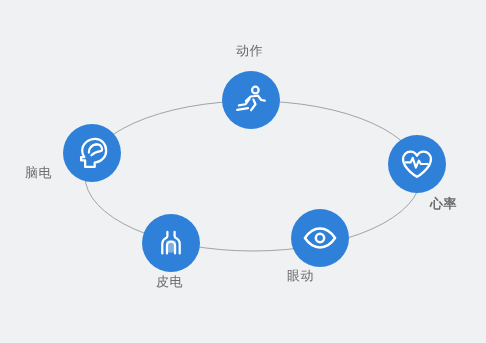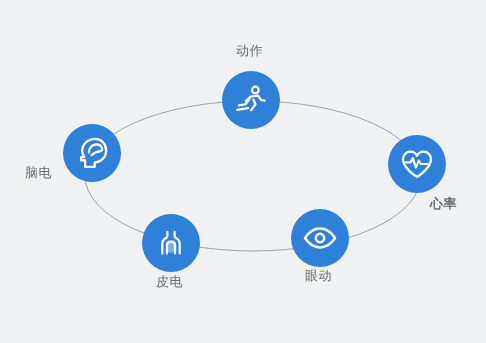--- a/index.html
+++ b/index.html
@@ -64,21 +64,21 @@
   #node-eeg         { left: 63px;  top: 124px; }
   #label-eeg        { left: 25px;  top: 165px; font-family: Liberation Serif, serif; }
 
   #node-heartrate   { left: 388px; top: 135px; }
   #label-heartrate  { left: 430px; top: 196px; font-weight: bold; }
 
   #node-eda         { left: 142px; top: 214px; }
   #label-eda        { left: 156px; top: 258px; margin-top: 16px; }
 
   #node-eyetracking { left: 291px; top: 209px; }
-  #label-eyetracking{ left: 305px; top: 268px; }
+  #label-eyetracking{ left: 287px; top: 268px; }
 </style>
 </head>
 <body>
 
 <div id="diagram">
 
   <svg id="orbit-svg" viewBox="0 0 486 343">
     <ellipse cx="253" cy="176" rx="168" ry="75" fill="none" stroke="#a0a2a5" stroke-width="1"></ellipse>
   </svg>
 

